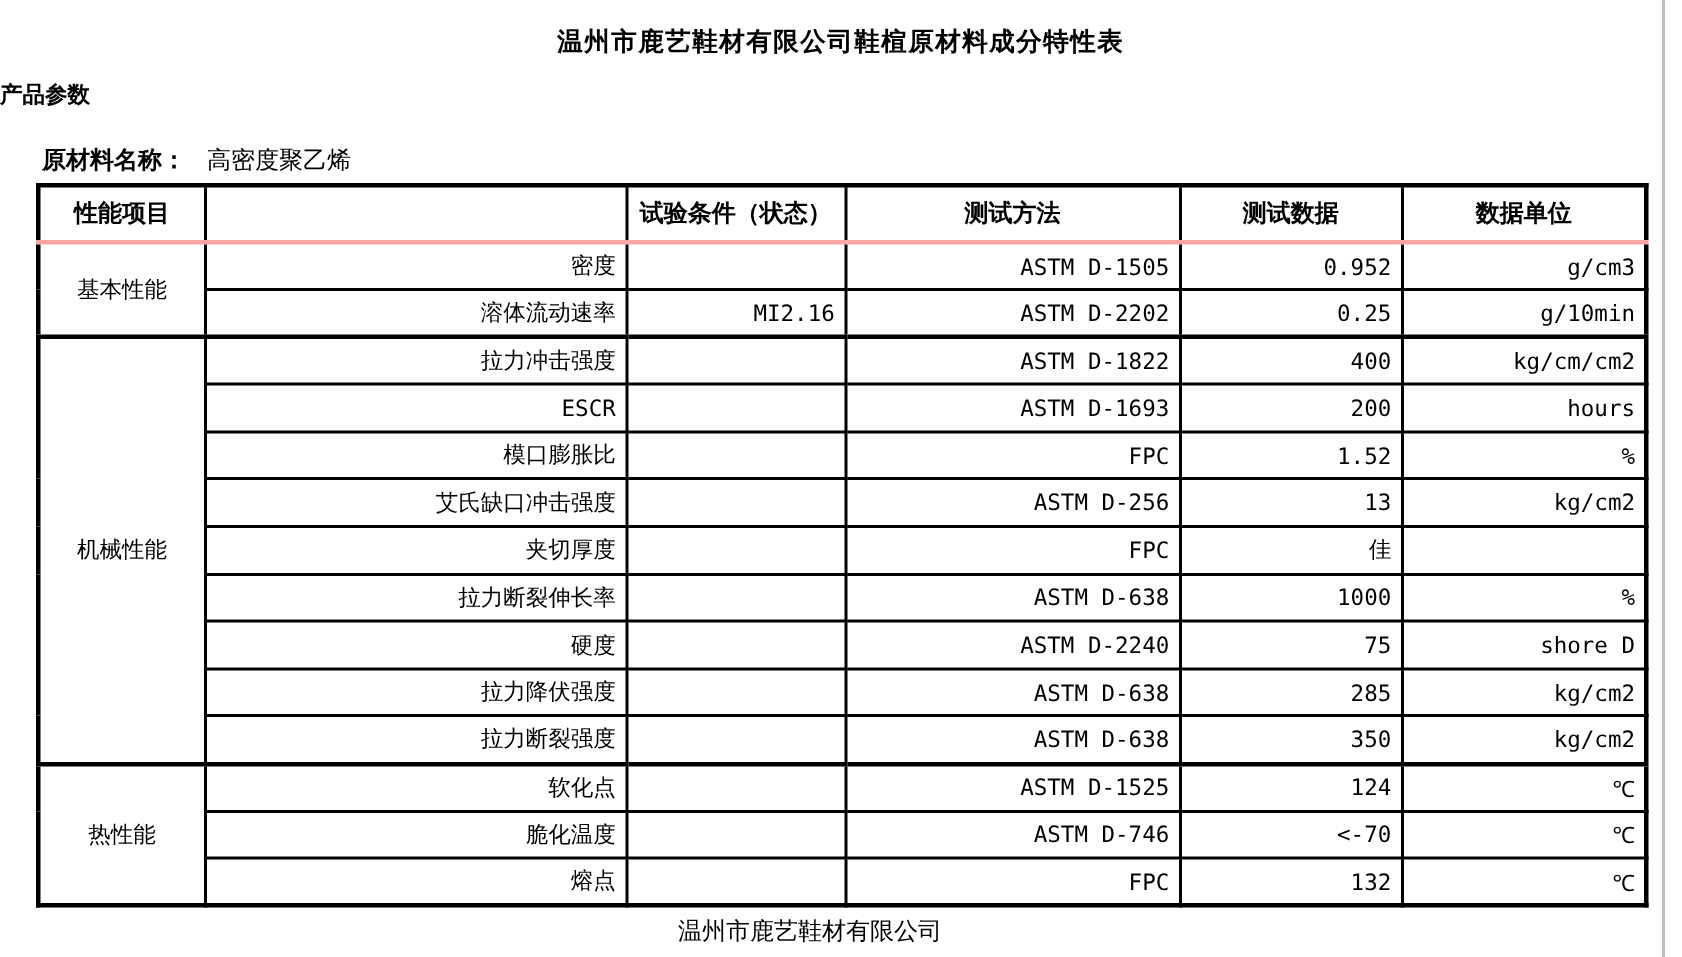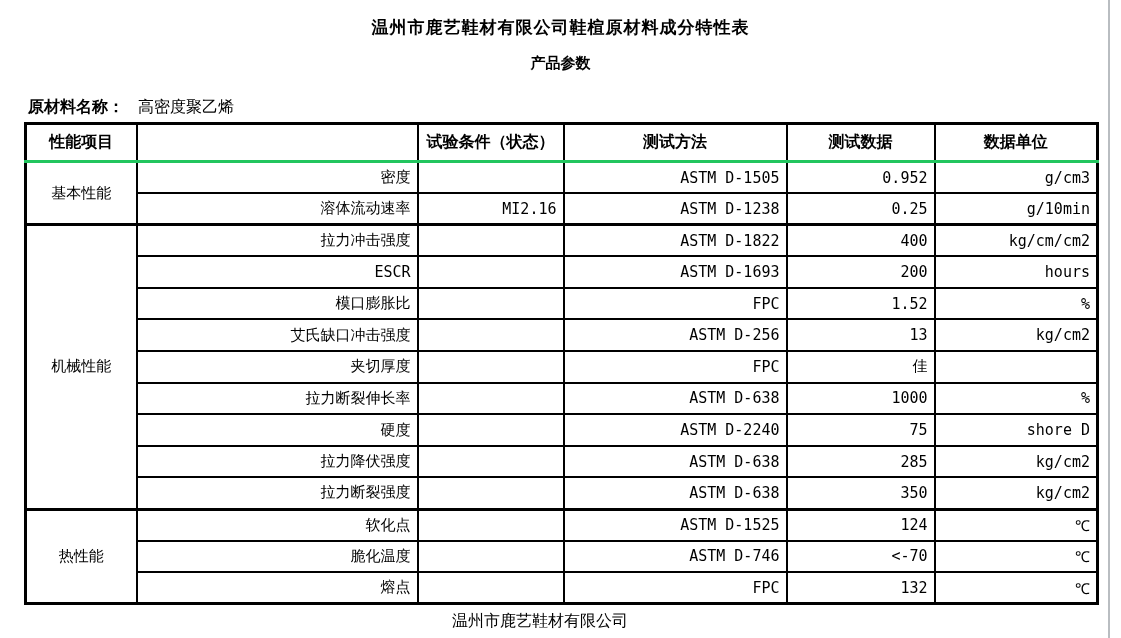--- a/index.html
+++ b/index.html
@@ -6,39 +6,39 @@
   body {
     width:1121px; height:638px; background:#ffffff; overflow:hidden;
     position:relative; font-family:"Liberation Serif", serif; color:#000;
   }
   .doc-title {
     position:absolute; top:16px; left:0; width:1121px; text-align:center;
     font-family:"Liberation Sans", sans-serif; font-weight:700; font-size:17px;
     letter-spacing:1px;
   }
   .doc-subtitle {
-    position:absolute; top:54px; left:0; width:1121px; text-align:center;
+    position:absolute; top:54px; left:0; width:1121px; 
     font-family:Liberation Mono, monospace; font-weight:700; font-size:15px;
   }
   .material-line { position:absolute; top:97px; left:28px; font-size:16px; white-space:nowrap; }
   .material-label { font-family:"Liberation Sans", sans-serif; font-weight:700; }
   .material-value { margin-left:14px; font-family:"DejaVu Sans Mono","Liberation Serif",serif; }
 
   table.spec {
     position:absolute; top:122px; left:24px; width:1072px;
     table-layout:fixed; border-collapse:collapse;
     border:3px solid #000;
   }
   table.spec th, table.spec td {
     border:2px solid #000; overflow:hidden; white-space:nowrap;
     padding:0 6px; box-sizing:border-box;
   }
   table.spec thead tr { height:38px; }
   table.spec thead th {
-    border-bottom:3px solid #22c55e;
+    border-bottom:3px solid #fca5a5;
     font-family:"Liberation Sans", sans-serif; font-weight:700; font-size:16px;
     text-align:center;
   }
   table.spec tbody tr { height:31.6px; }
   table.spec tbody td {
     font-family:"DejaVu Sans Mono","Liberation Serif",serif; font-size:15px;
   }
   tr.group-start td { border-top:3px solid #000; }
   td.group-cell { text-align:center; font-size:16px; }
   td.col-property { text-align:right; }
@@ -89,21 +89,21 @@
           <td rowspan="2" class="group-cell">基本性能</td>
           <td class="col-property">密度</td>
           <td class="col-condition"></td>
           <td class="col-method">ASTM D-1505</td>
           <td class="col-value">0.952</td>
           <td class="col-unit">g/cm3</td>
         </tr>
         <tr>
           <td class="col-property">溶体流动速率</td>
           <td class="col-condition">MI2.16</td>
-          <td class="col-method">ASTM D-1238</td>
+          <td class="col-method">ASTM D-2202</td>
           <td class="col-value">0.25</td>
           <td class="col-unit">g/10min</td>
         </tr>
         <tr class="group-start">
           <td rowspan="9" class="group-cell">机械性能</td>
           <td class="col-property">拉力冲击强度</td>
           <td class="col-condition"></td>
           <td class="col-method">ASTM D-1822</td>
           <td class="col-value">400</td>
           <td class="col-unit">kg/cm/cm2</td>

